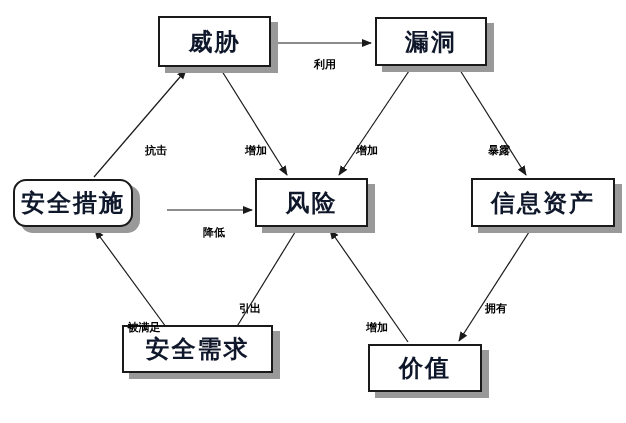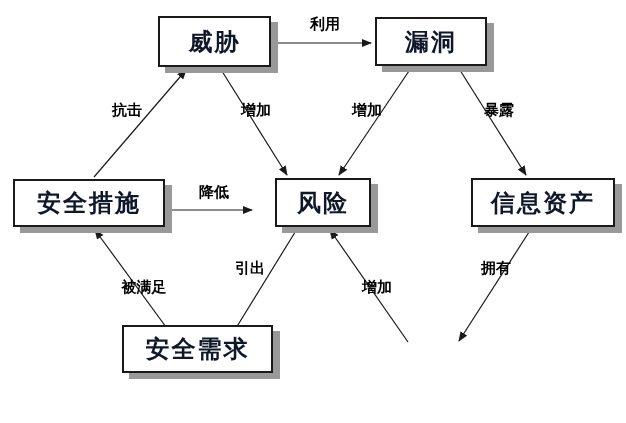--- a/index.html
+++ b/index.html
@@ -35,25 +35,26 @@
   .node-label {
     font-size: 24px;
     font-weight: bold;
     color: #0f172a;
     letter-spacing: 2px;
     white-space: nowrap;
   }
   .edge-label {
     position: absolute;
     transform: translate(-50%, -50%);
-    font-size: 15px;
+    font-size: 11px;
     font-weight: bold;
     color: #000000;
     white-space: nowrap;
     line-height: 1;
+    margin-top: 40px;
   }
 </style>
 </head>
 <body>
 
 <div id="canvas">
     <svg id="edges-layer" width="626" height="423" viewBox="0 0 626 423">
       <defs>
         <marker id="arrowhead" markerWidth="11" markerHeight="9" refX="9" refY="4.5" orient="auto" markerUnits="userSpaceOnUse">
           <path d="M0,0.5 L10,4.5 L0,8.5 z" fill="#1a1a1a"></path>
@@ -69,34 +70,37 @@
       <line x1="177" y1="342" x2="95" y2="230" stroke="#1a1a1a" stroke-width="1.2" marker-end="url(#arrowhead)"></line>
       <line x1="408" y1="342" x2="330" y2="230" stroke="#1a1a1a" stroke-width="1.2" marker-end="url(#arrowhead)"></line>
       <line x1="531" y1="229" x2="459" y2="341" stroke="#1a1a1a" stroke-width="1.2" marker-end="url(#arrowhead)"></line>
     </svg>
     <div class="node" style="left: 158px; top: 16px; width: 113px; height: 51px; background: rgb(255, 255, 255); border-color: rgb(26, 26, 26);">
       <span class="node-label">威胁</span>
     </div>
     <div class="node" style="left: 375px; top: 17px; width: 112px; height: 49px; background: rgb(255, 255, 255); border-color: rgb(26, 26, 26);">
       <span class="node-label">漏洞</span>
     </div>
-    <div class="node" style="left: 13px; top: 179px; width: 152px; height: 48px; background: rgb(255, 255, 255); border-color: rgb(26, 26, 26);">
+    <div class="node" style="left: 13px; top: 179px; width: 120px; height: 48px; background: rgb(255, 255, 255); border-color: rgb(26, 26, 26); border-radius: 13px;">
       <span class="node-label">安全措施</span>
     </div>
-    <div class="node" style="left: 255px; top: 178px; width: 96px; height: 49px; background: rgb(255, 255, 255); border-color: rgb(26, 26, 26); margin-left: 20px;">
+    <div class="node" style="left: 255px; top: 178px; width: 113px; height: 49px; background: rgb(255, 255, 255); border-color: rgb(26, 26, 26);">
       <span class="node-label">风险</span>
     </div>
     <div class="node" style="left: 463px; top: 178px; width: 144px; height: 49px; background: rgb(255, 255, 255); border-color: rgb(26, 26, 26); margin-left: 8px;">
       <span class="node-label">信息资产</span>
     </div>
     <div class="node" style="left: 122px; top: 325px; width: 151px; height: 48px; background: rgb(255, 255, 255); border-color: rgb(26, 26, 26);">
       <span class="node-label">安全需求</span>
     </div>
+    <div class="node" style="left: 368px; top: 344px; width: 114px; height: 48px; background: rgb(255, 255, 255); border-color: rgb(26, 26, 26);">
+      <span class="node-label">价值</span>
+    </div>
     <div class="edge-label" style="left: 325px; top: 24px;">利用</div>
-    <div class="edge-label" style="left: 127px; top: 110px;">抗击</div>
+    <div class="edge-label" style="left: 156px; top: 110px;">抗击</div>
     <div class="edge-label" style="left: 256px; top: 110px;">增加</div>
     <div class="edge-label" style="left: 367px; top: 110px;">增加</div>
     <div class="edge-label" style="left: 499px; top: 110px;">暴露</div>
     <div class="edge-label" style="left: 194px; top: 192px; padding-left: 40px;">降低</div>
     <div class="edge-label" style="left: 250px; top: 268px;">引出</div>
     <div class="edge-label" style="left: 144px; top: 287px;">被满足</div>
     <div class="edge-label" style="left: 377px; top: 287px;">增加</div>
     <div class="edge-label" style="left: 496px; top: 268px; text-align: right;">拥有</div>
   </div>
 

